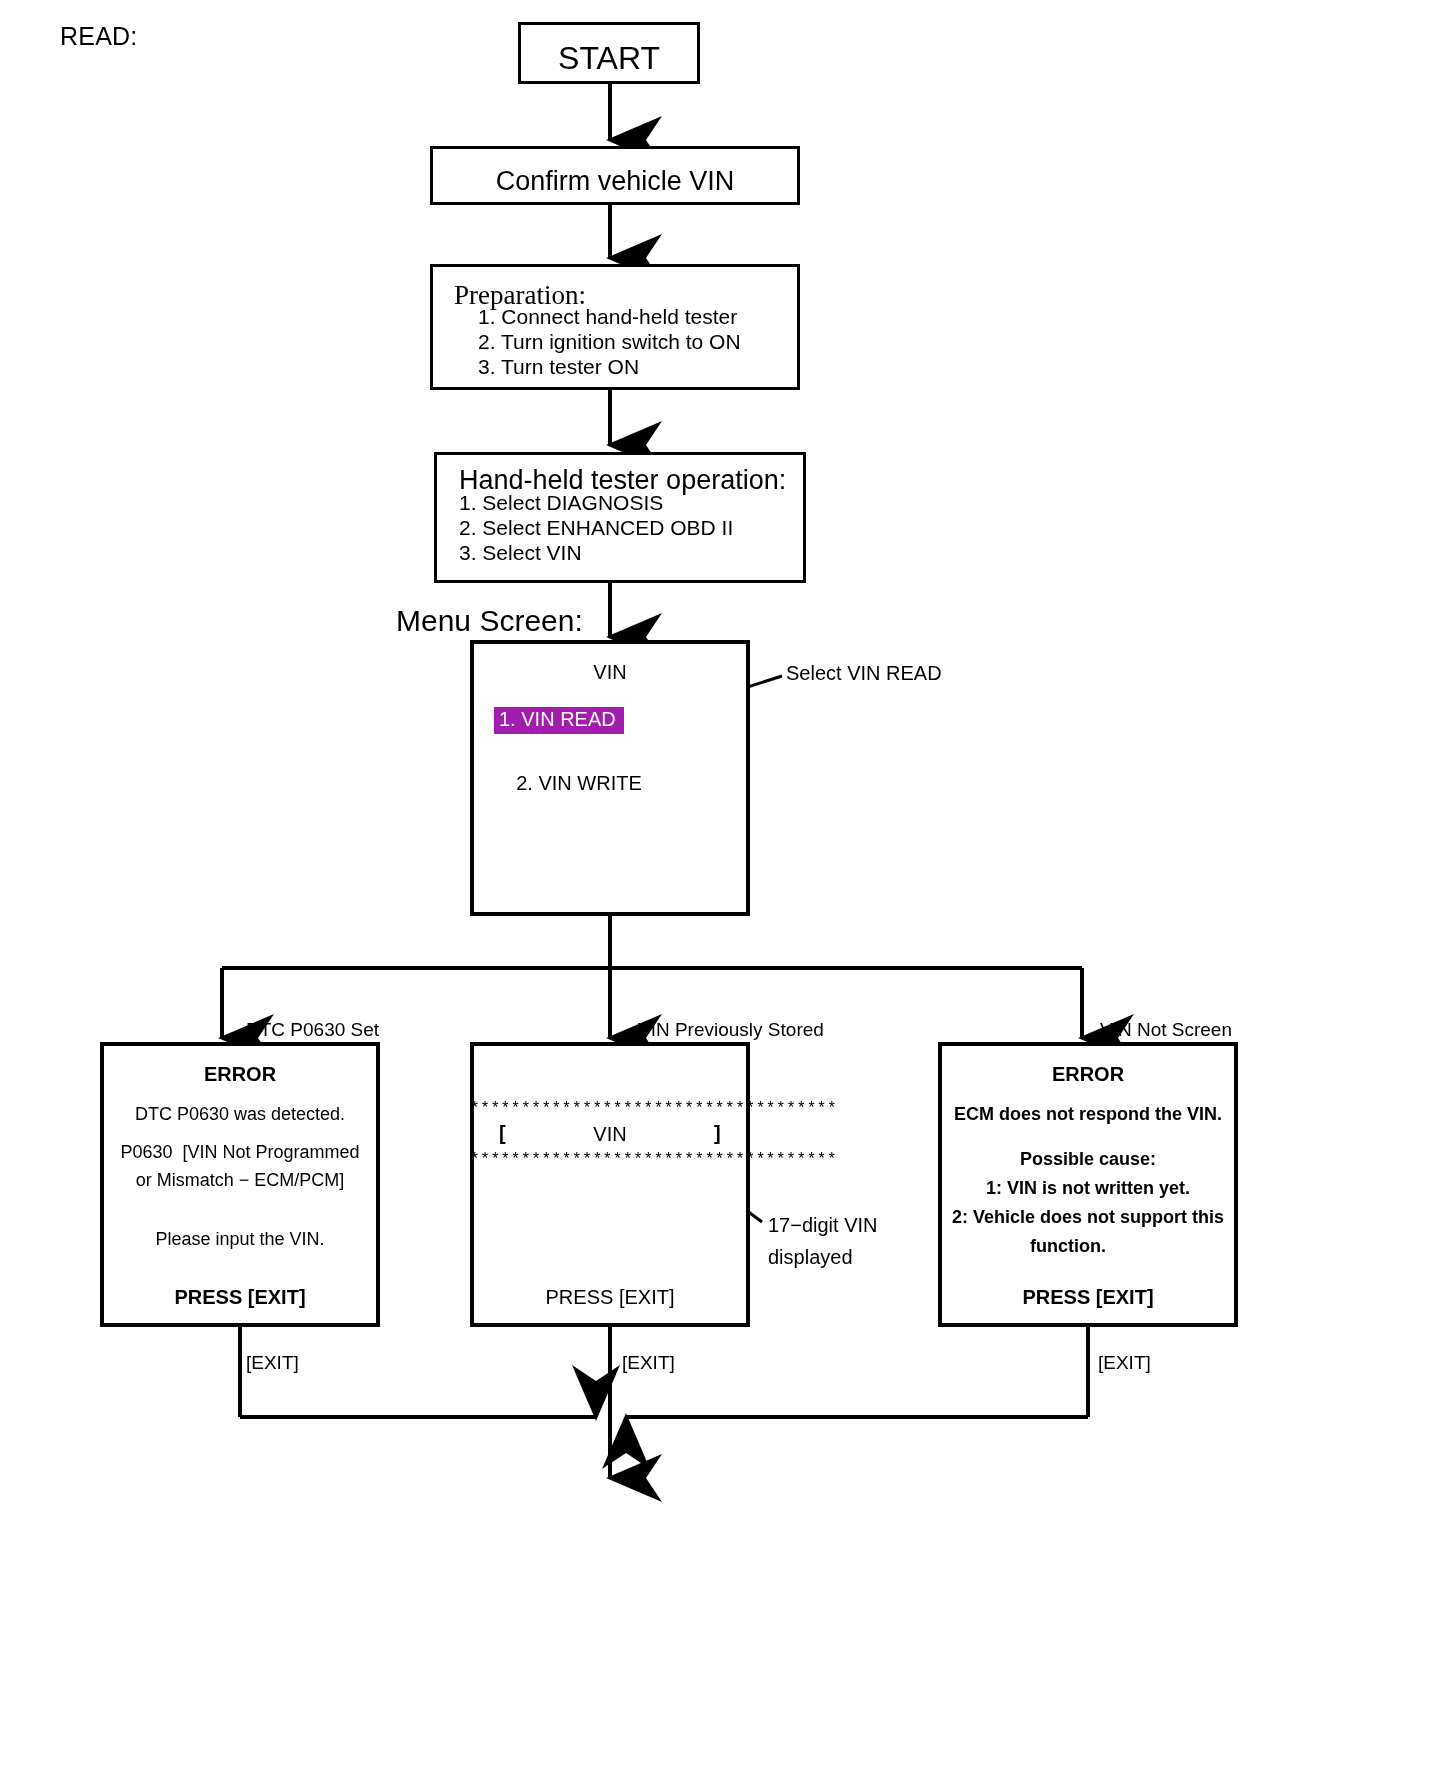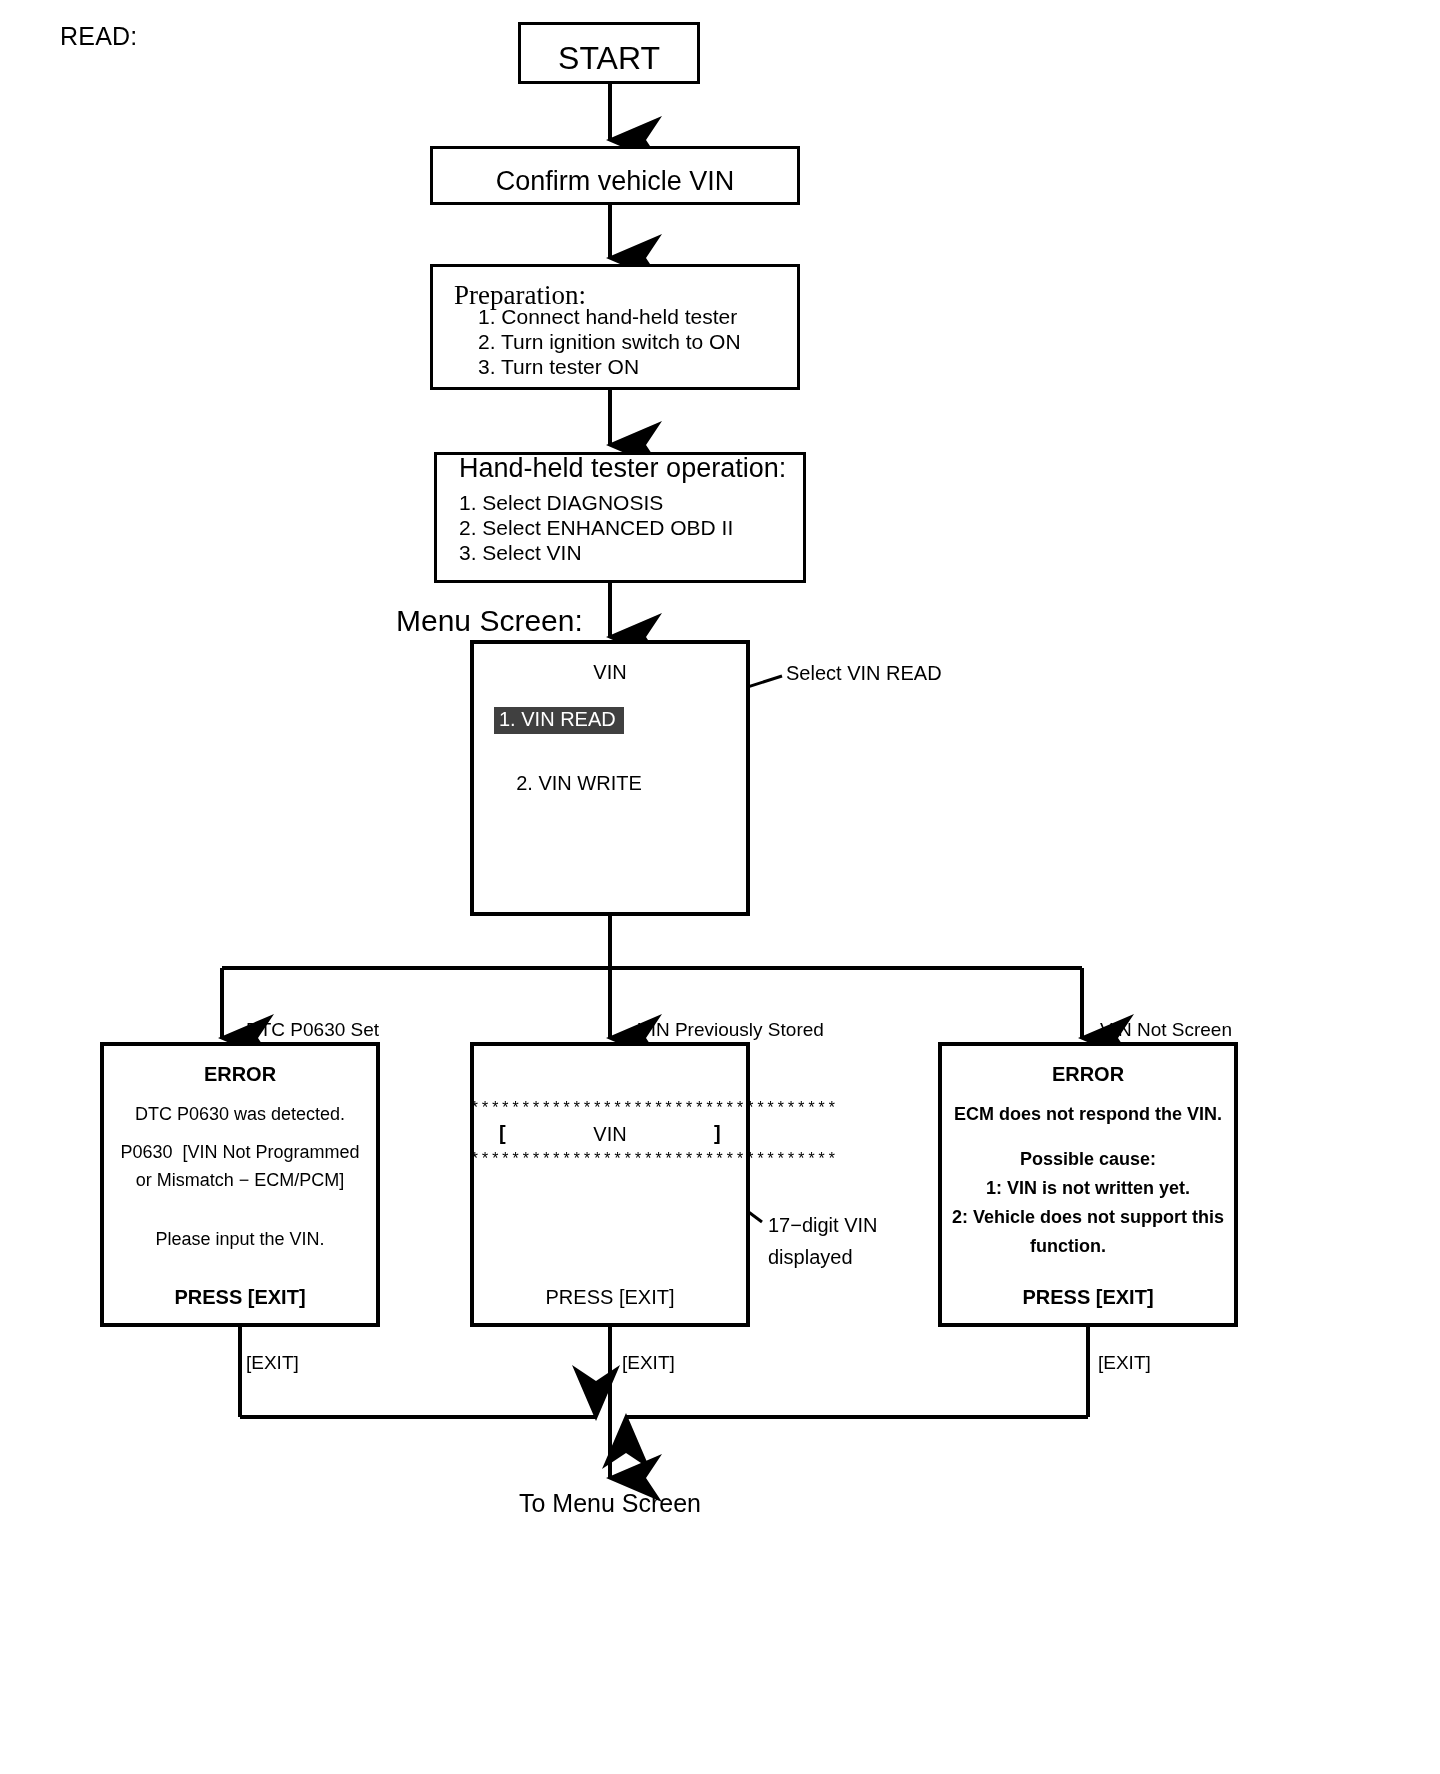--- a/index.html
+++ b/index.html
@@ -20,21 +20,21 @@
   .t-proc{font-size:27px;}
   .t-list{font-size:21px;}
   .t-menulabel{font-size:30px;}
   .t-screen{font-size:20px;}
   .t-annot{font-size:20px;}
   .t-branch{font-size:19px;}
   .t-exit{font-size:19px;}
   .t-bottom{font-size:25px;}
   .t-small{font-size:18px;}
 
-  .hl{background:#404040;color:#fff;padding:1px 8px 3px 5px;display:inline-block;text-align:center;}
+  .hl{background:#a21caf;color:#fff;padding:1px 8px 3px 5px;display:inline-block;text-align:center;}
   .stars{font-family:"Liberation Mono","DejaVu Sans Mono",monospace;font-size:16px;letter-spacing:.6px;}
 </style>
 </head>
 <body>
 
 <div class="stage">
 
   <svg class="wires" viewBox="0 0 1440 1774">
     <defs>
       <marker id="ah" viewBox="0 0 12 14" refX="6" refY="13" markerWidth="12" markerHeight="14" orient="auto-start-reverse">
@@ -84,21 +84,21 @@
 
   <div class="box" style="left:430px;top:264px;width:370px;height:126px;">
   </div>
   <div class="txt t-proc" style="left:454px;top:278px;font-family:Liberation Serif, serif;">Preparation:</div>
   <div class="txt t-list" style="left:478px;top:304px;">1. Connect hand-held tester</div>
   <div class="txt t-list" style="left:478px;top:329px;">2. Turn ignition switch to ON</div>
   <div class="txt t-list" style="left:478px;top:354px;">3. Turn tester ON</div>
 
   <div class="box" style="left:434px;top:452px;width:372px;height:131px;">
   </div>
-  <div class="txt t-proc" style="left:459px;top:451px;">Hand-held tester operation:</div>
+  <div class="txt t-proc" style="left:459px;top:463px;">Hand-held tester operation:</div>
   <div class="txt t-list" style="left:459px;top:490px;">1. Select DIAGNOSIS</div>
   <div class="txt t-list" style="left:459px;top:515px;">2. Select ENHANCED OBD II</div>
   <div class="txt t-list" style="left:459px;top:540px;">3. Select VIN</div>
 
   <div class="txt t-menulabel" style="left:396px;top:602px;">Menu Screen:</div>
 
   <div class="box" style="left:470px;top:640px;width:280px;height:276px;border-width:4px;">
   </div>
   <div class="txt t-screen ctr" style="left:470px;top:660px;width:280px;">VIN</div>
 
@@ -143,15 +143,14 @@
   <div class="txt t-small ctr" style="left:938px;top:1148px;width:300px;font-weight:bold;">Possible cause:</div>
   <div class="txt t-small ctr" style="left:938px;top:1177px;width:300px;font-weight:bold;">1: VIN is not written yet.</div>
   <div class="txt t-small ctr" style="left:938px;top:1206px;width:300px;font-weight:bold;">2: Vehicle does not support this</div>
   <div class="txt t-small ctr" style="left:938px;top:1235px;width:260px;font-weight:bold;">function.</div>
   <div class="txt t-screen ctr" style="left:938px;top:1285px;width:300px;font-weight:bold;">PRESS [EXIT]</div>
 
   <div class="txt t-exit" style="left:246px;top:1351px;">[EXIT]</div>
   <div class="txt t-exit" style="left:622px;top:1351px;">[EXIT]</div>
   <div class="txt t-exit" style="left:1098px;top:1351px;">[EXIT]</div>
 
-  <div class="txt t-bottom ctr" style="left:400px;top:1487px;width:420px;">To Menu Screen</div>
 
 </div>
 
 </body></html>

